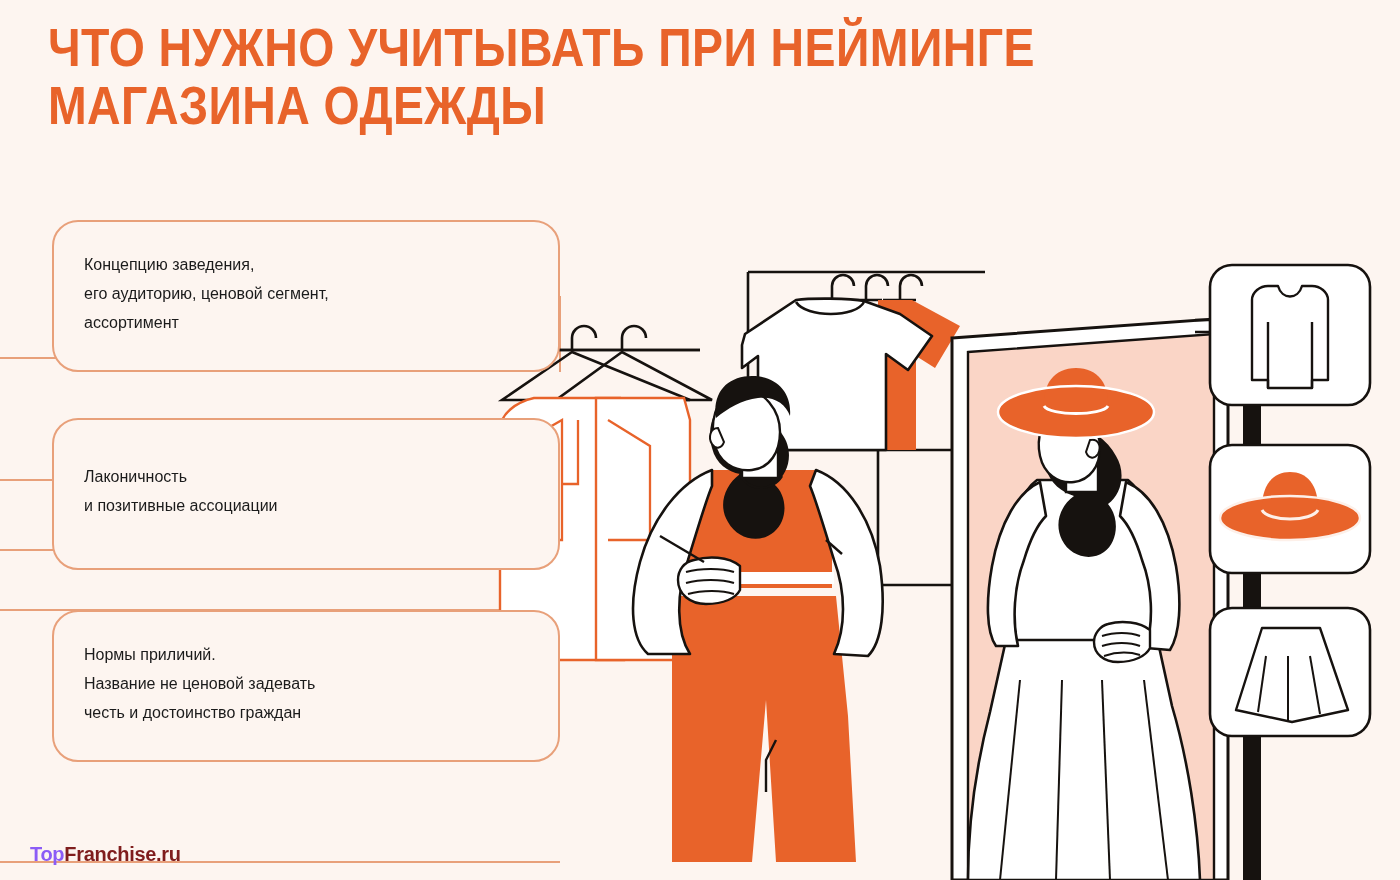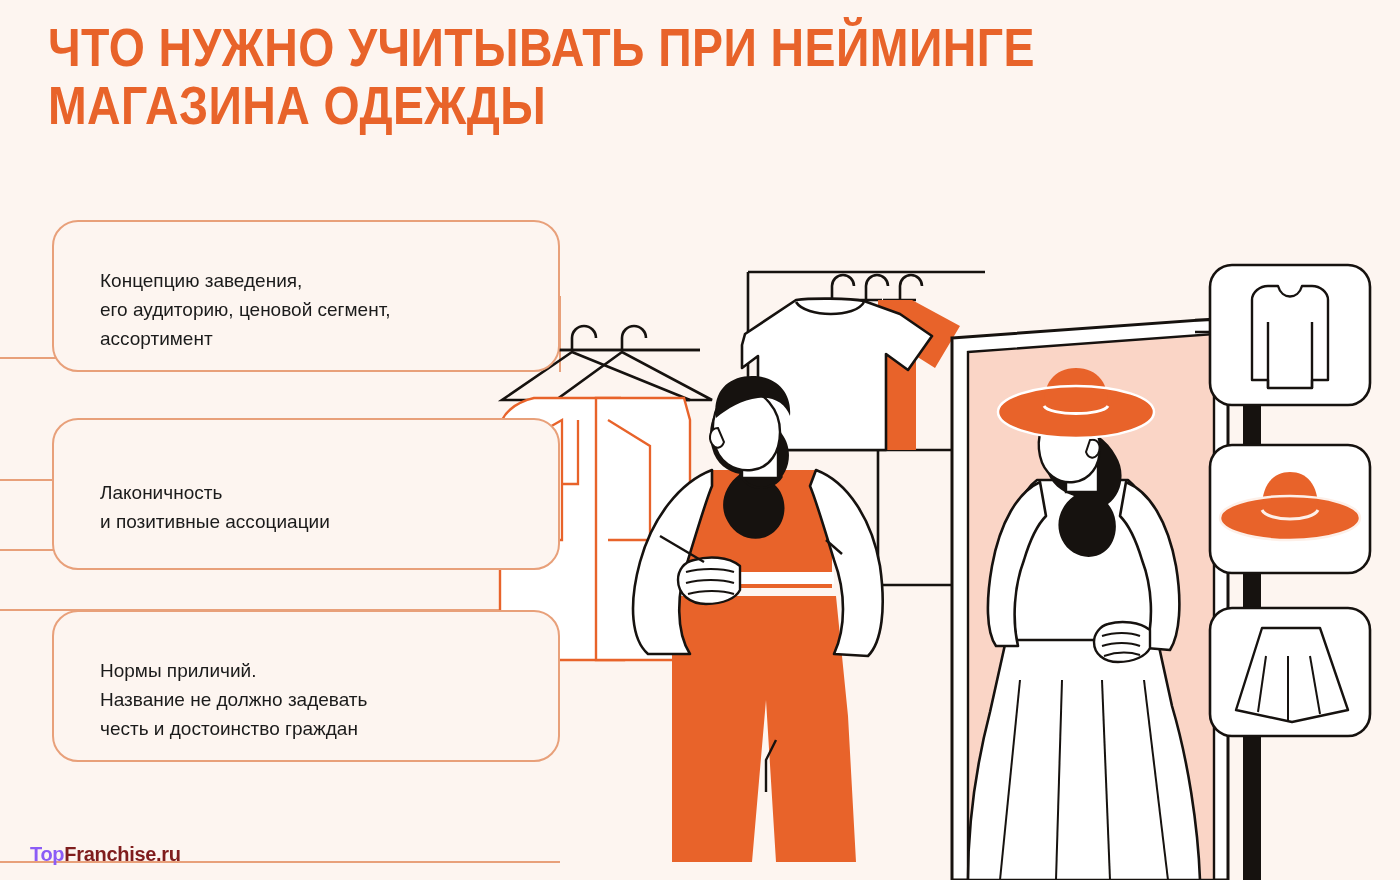--- a/index.html
+++ b/index.html
@@ -45,23 +45,23 @@
   
   .callout {
     position: absolute;
     border: 2px solid #E8A07A;
     border-radius: 26px;
     background: #FDF5F0;
     box-sizing: border-box;
     z-index: 40;
   }
   .callout p {
-    margin: 16px;
+    margin: 0;
     color: #1B1B1B;
-    font-size: 19px;
+    font-size: 16px;
     line-height: 29px;
     font-family: "Liberation Sans", sans-serif;
     white-space: pre-line;
   }
   #callout-1 { left: 52px; top: 220px; width: 508px; height: 152px; }
   #callout-1 p { padding: 28px 0 0 30px; }
   #callout-2 { left: 52px; top: 418px; width: 508px; height: 152px; }
   #callout-2 p { padding: 42px 15px 0 30px; }
   #callout-3 { left: 52px; top: 610px; width: 508px; height: 152px; }
   #callout-3 p { padding: 28px 0 0 30px; }
@@ -304,21 +304,21 @@
 ассортимент</p>
   </div>
 
   <div class="callout" id="callout-2">
     <p>Лаконичность
 и позитивные ассоциации</p>
   </div>
 
   <div class="callout" id="callout-3">
     <p>Нормы приличий.
-Название не должно задевать
+Название не ценовой задевать
 честь и достоинство граждан</p>
   </div>
 
   <div class="title-block">
     <div class="title-line">ЧТО НУЖНО УЧИТЫВАТЬ ПРИ НЕЙМИНГЕ</div>
     <div class="title-line">МАГАЗИНА ОДЕЖДЫ</div>
   </div>
 
   <div class="logo">
     <span class="lo-top">Top</span><span class="lo-rest">Franchise.ru</span>

